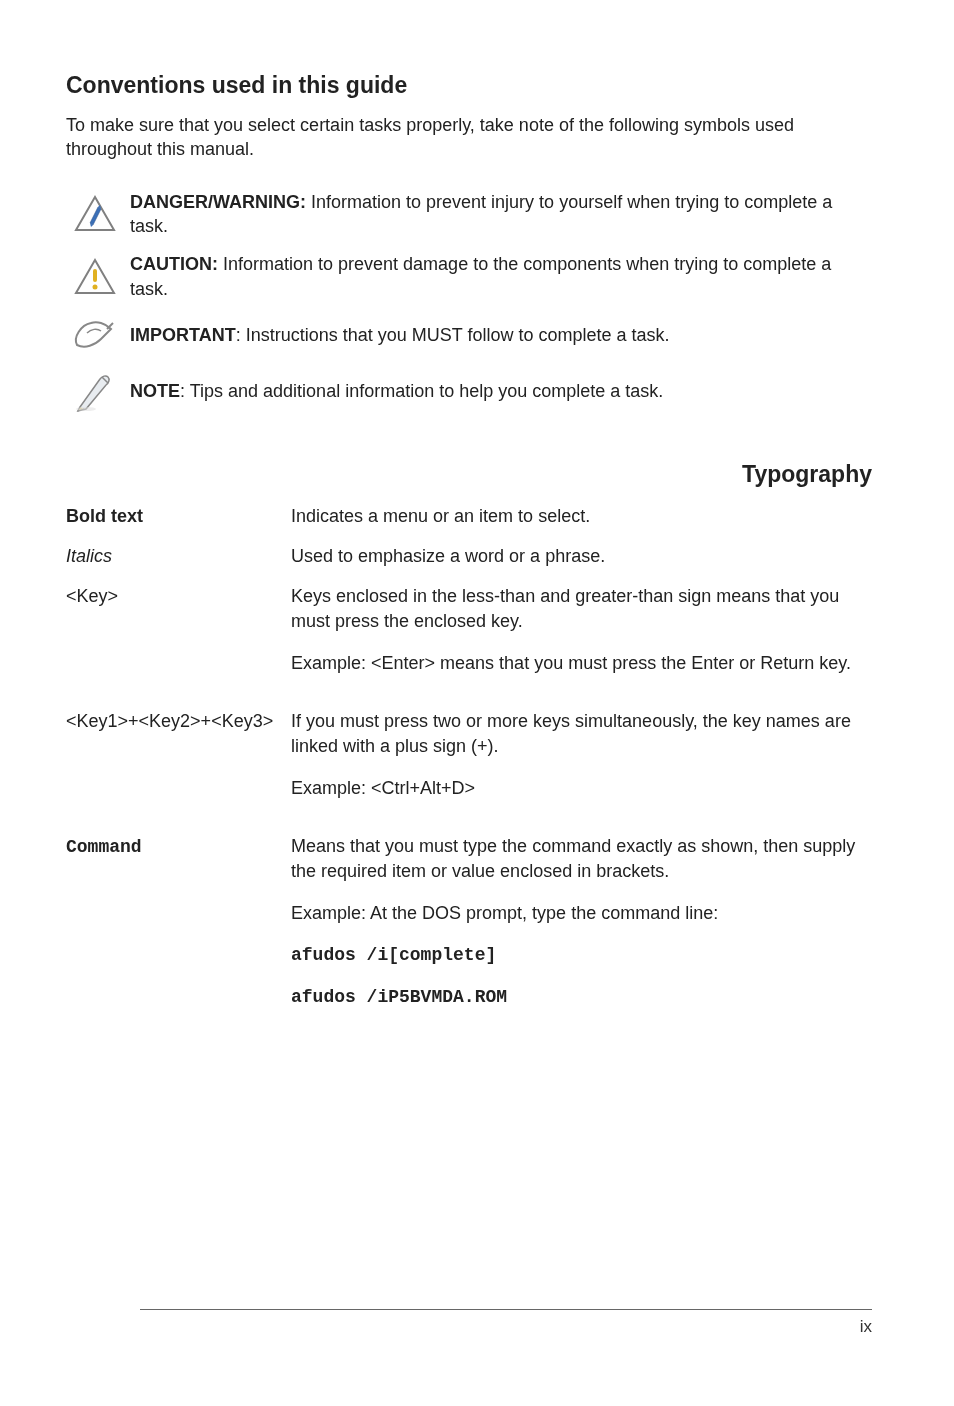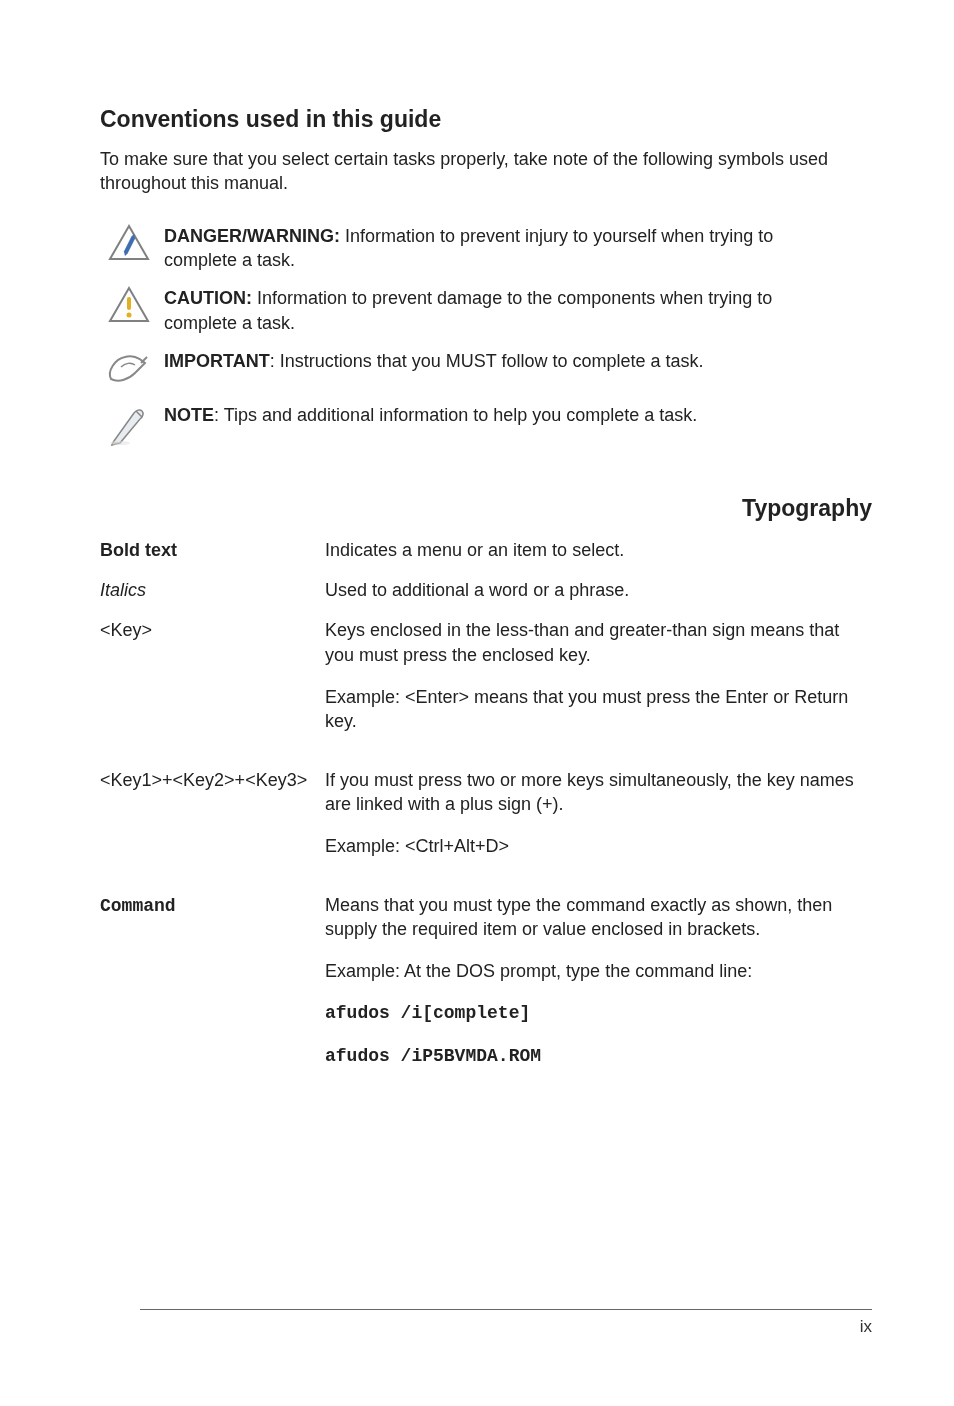--- a/index.html
+++ b/index.html
@@ -6,34 +6,33 @@
   html, body {
     width: 954px;
     height: 1406px;
     background: #fff;
     font-family: Arial, Helvetica, sans-serif;
     color: #222;
     font-size: 18px;
     line-height: 1.35;
   }
   .page {
-    padding: 70px 82px 30px 100px;
-    margin-top: 34px;
+    padding: 70px 82px 30px 66px;
   }
   .h2 {
     font-size: 23px;
     font-weight: bold;
     margin-bottom: 12px;
   }
   .intro {
     margin-bottom: 28px;
   }
   .note-row {
     display: flex;
-    align-items: flex-start;
+    align-items: center;
     margin-bottom: 14px;
   }
   .icon-cell {
     width: 58px;
     flex: 0 0 58px;
     display: flex;
     justify-content: center;
     align-items: flex-start;
     padding-top: 0;
   }
@@ -159,21 +158,21 @@
 
   <div class="typo-table">
 
     <div class="typo-row">
       <div class="typo-label"><b>Bold text</b></div>
       <div class="typo-desc">Indicates a menu or an item to select.</div>
     </div>
 
     <div class="typo-row">
       <div class="typo-label"><span class="italic">Italics</span></div>
-      <div class="typo-desc">Used to additional a word or a phrase.</div>
+      <div class="typo-desc">Used to emphasize a word or a phrase.</div>
     </div>
 
     <div class="typo-row">
       <div class="typo-label">&lt;Key&gt;</div>
       <div class="typo-desc">
         <div class="typo-desc-block">Keys enclosed in the less-than and greater-than sign means that you must press the enclosed key.</div>
         <div class="typo-desc-block">Example: &lt;Enter&gt; means that you must press the Enter or Return key.</div>
       </div>
     </div>
 

